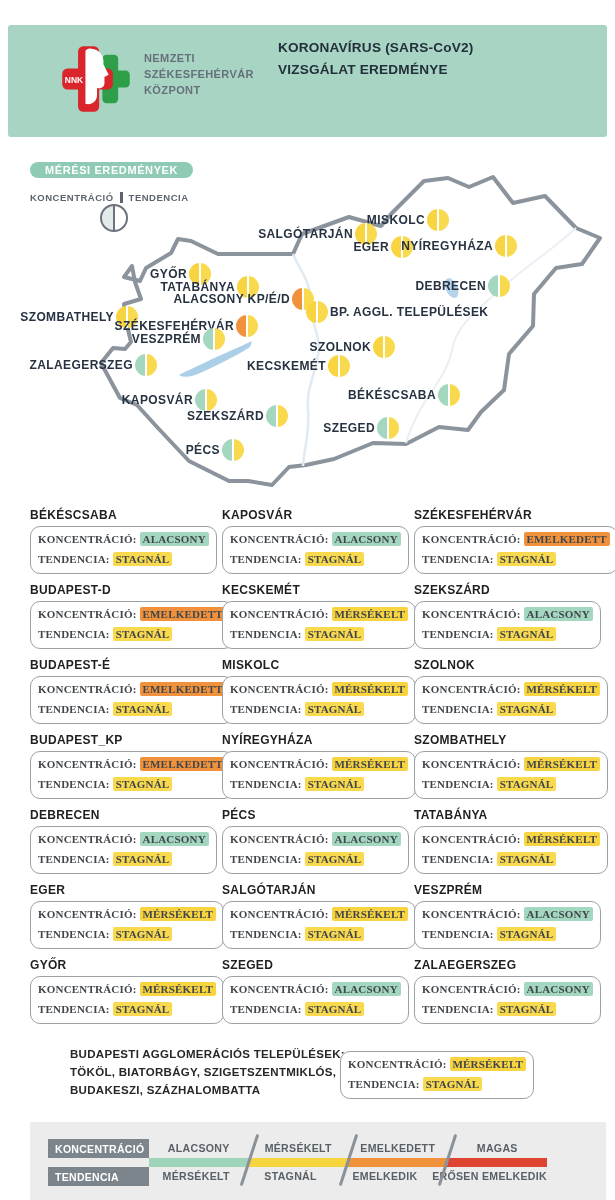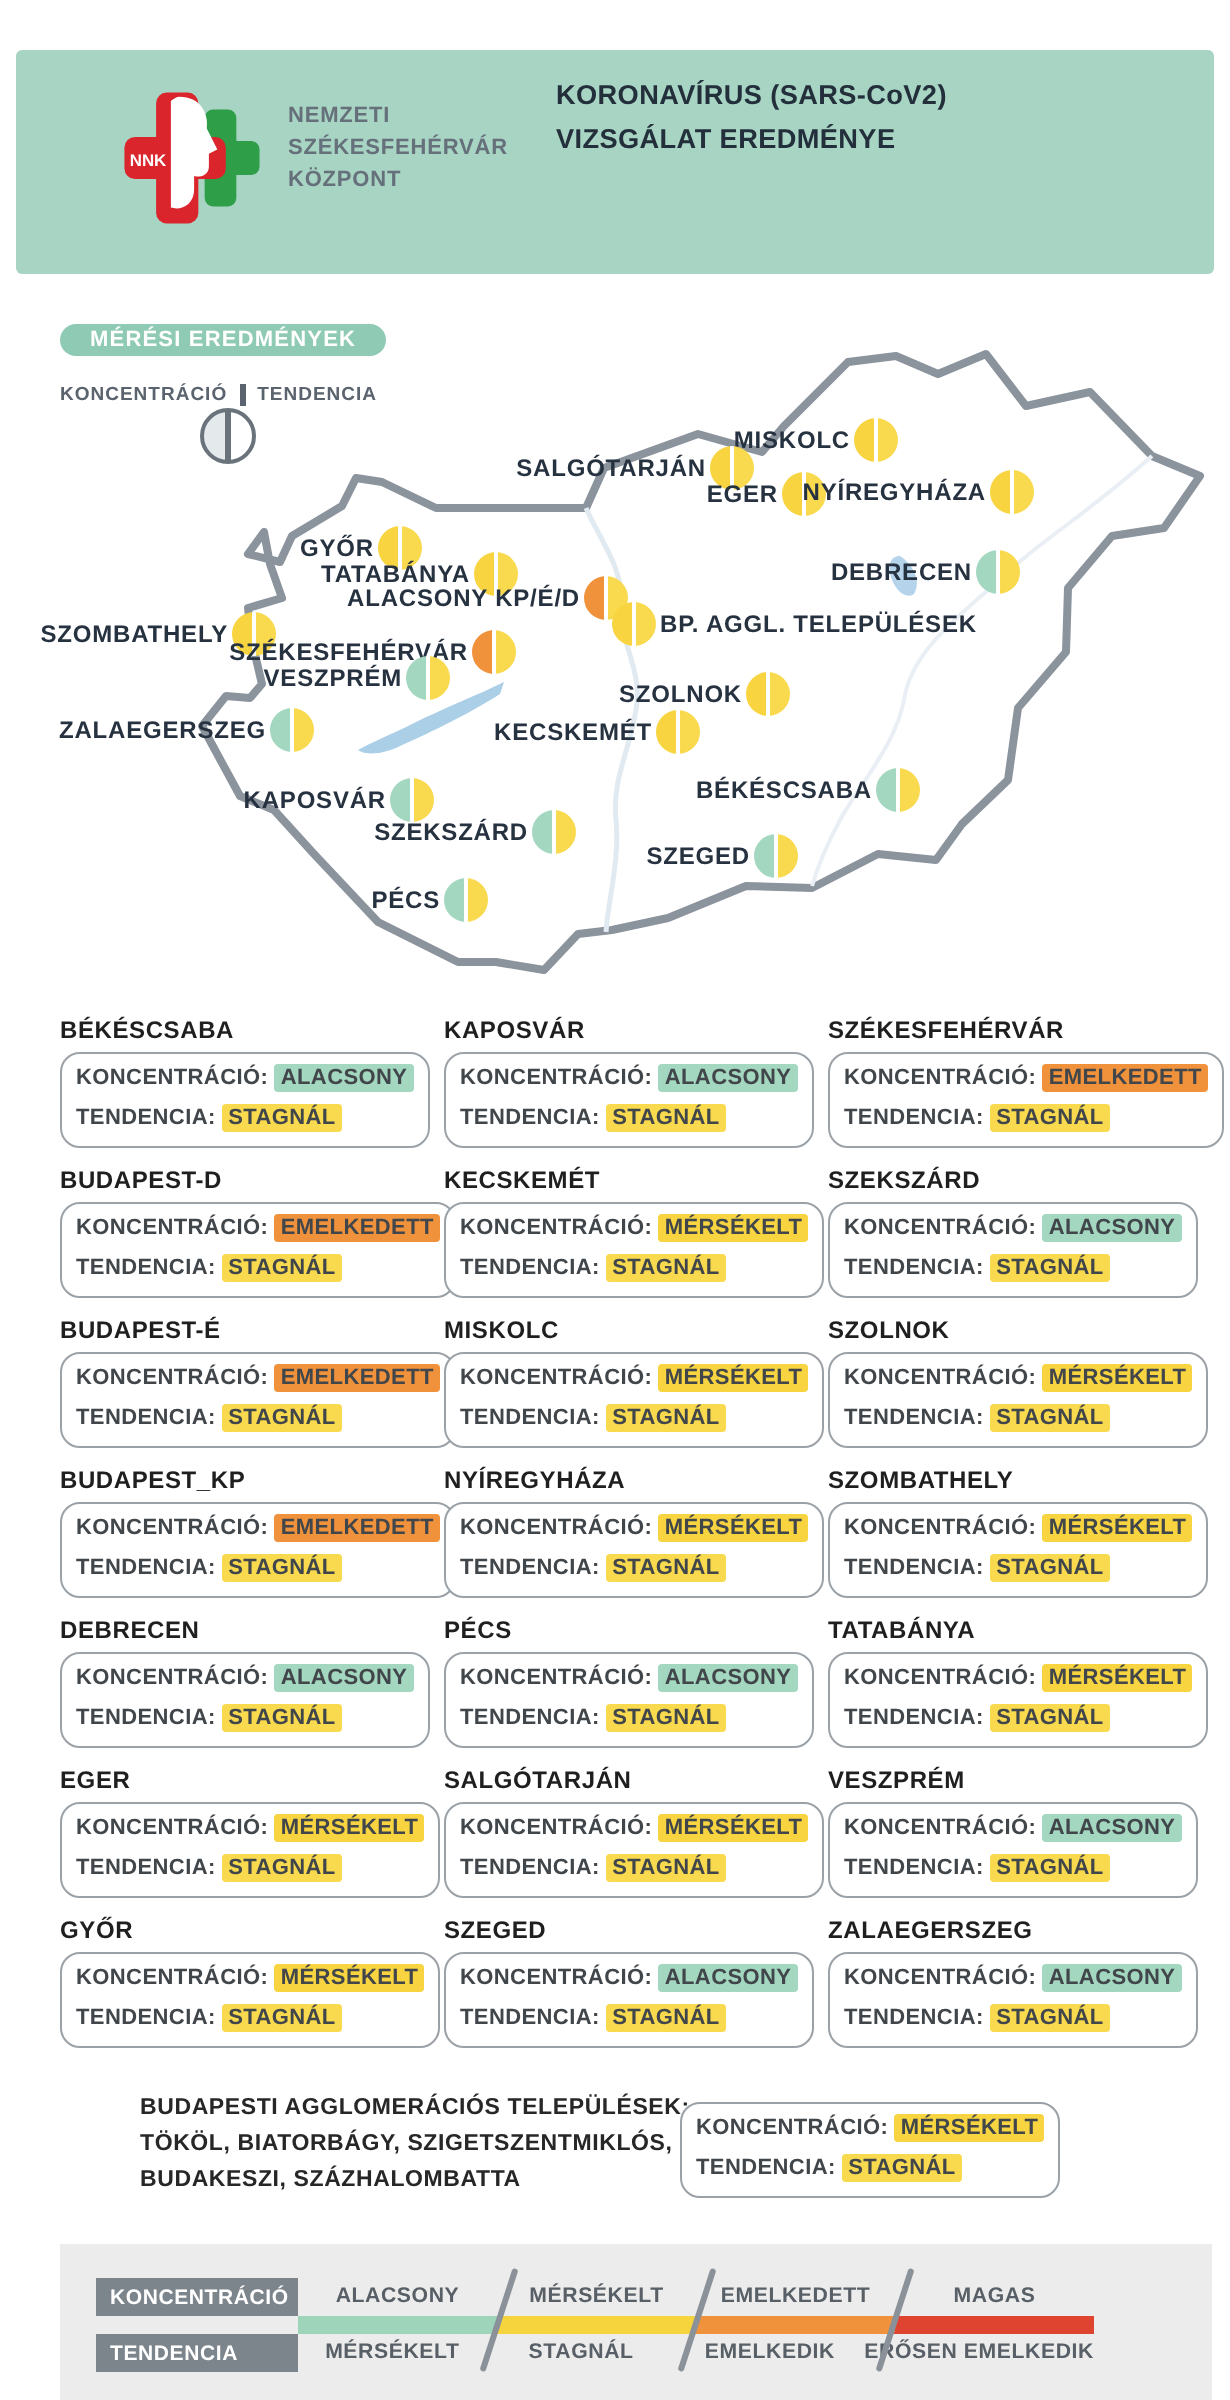--- a/index.html
+++ b/index.html
@@ -35,21 +35,21 @@
   .mlabel.right { left:13px; }
   
   .cards-grid { position:absolute; left:30px; top:508px; width:562px; display:grid;
     grid-template-columns:178px 178px 178px; column-gap:14px; grid-auto-flow:column;
     grid-template-rows:repeat(7,75px); }
   .card-name { font-size:12px; font-weight:800; color:#1f1f1f; letter-spacing:.3px;
     margin-bottom:4px; }
   .card-box { border:1.6px solid var(--card-border,#9aa1a7); border-radius:10px;
     padding:3px 7px; width:fit-content; background:#fff; }
   .card-row { font-size:11px; font-weight:600; color:#41464b; line-height:1.8;
-    white-space:nowrap; letter-spacing:.2px; }
+    white-space:nowrap; letter-spacing:.2px;font-family:Liberation Serif, serif; }
   .val { padding:1px 3px; border-radius:2px; }
   
   .agglo-text { position:absolute; left:70px; top:1046px; font-size:11.5px; font-weight:800;
     color:#272727; line-height:1.55; letter-spacing:.3px; }
   .agglo-box { position:absolute; left:340px; top:1051px; }
   
   .legend-panel { position:absolute; left:30px; top:1122px; width:576px; height:78px;
     background:var(--legend-panel,#ebeceb); }
   .lg-box { position:absolute; left:18px; width:101px; height:19px;
     background:var(--legend-box,#7c848c); color:#fff; font-size:10.5px; font-weight:800;

